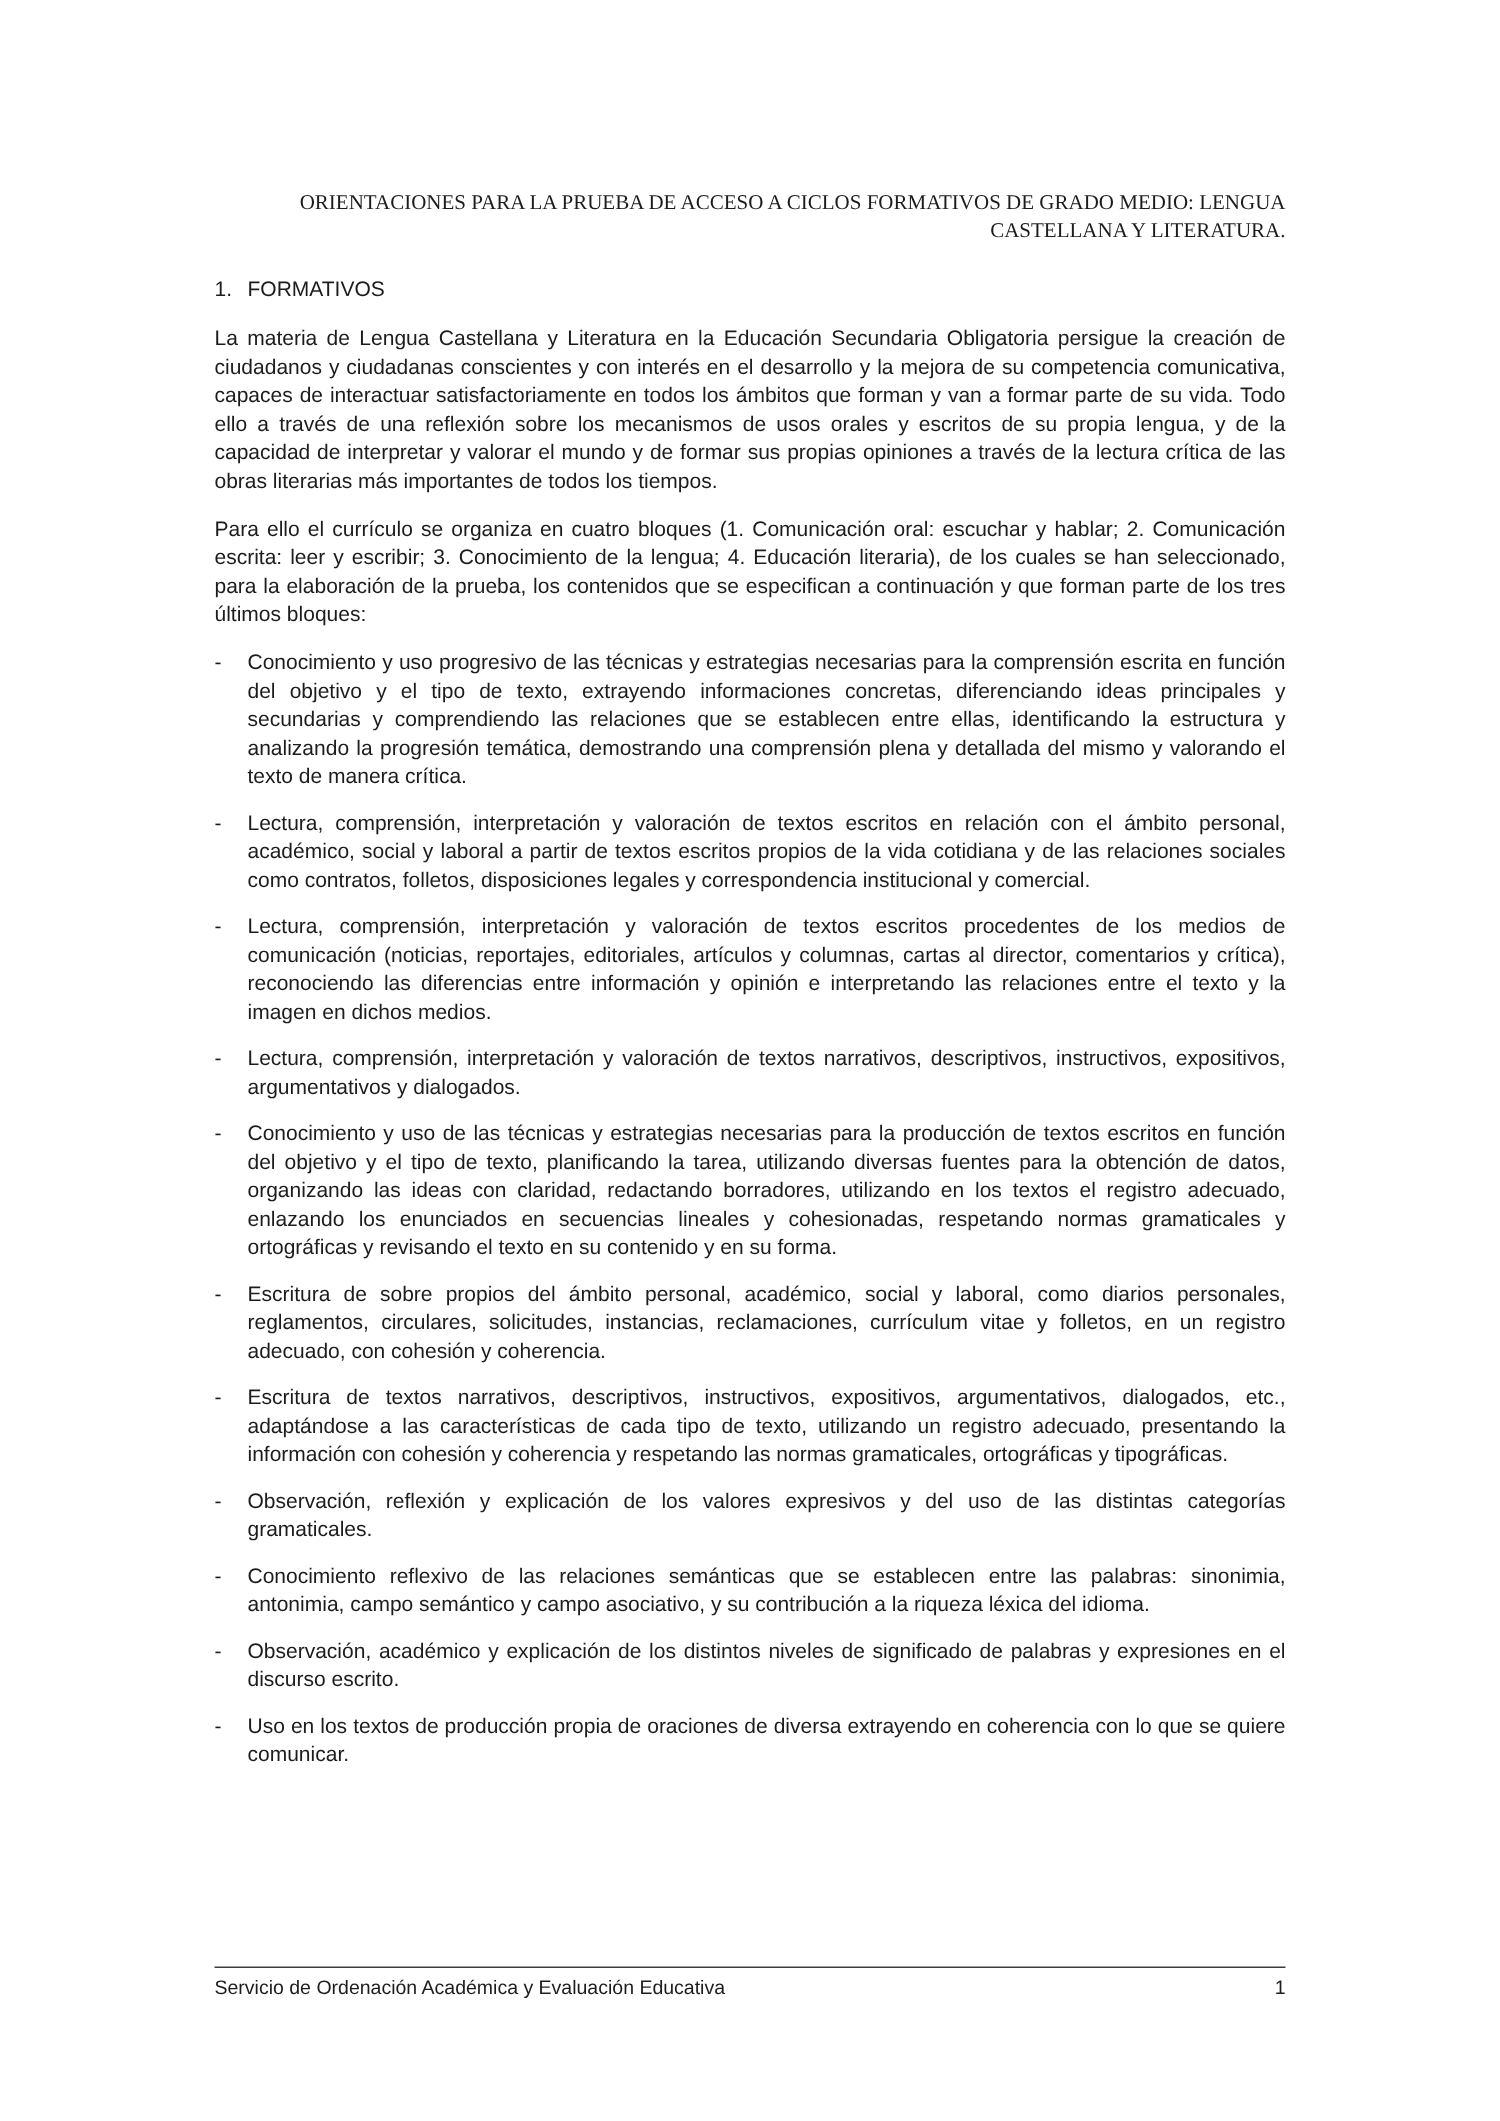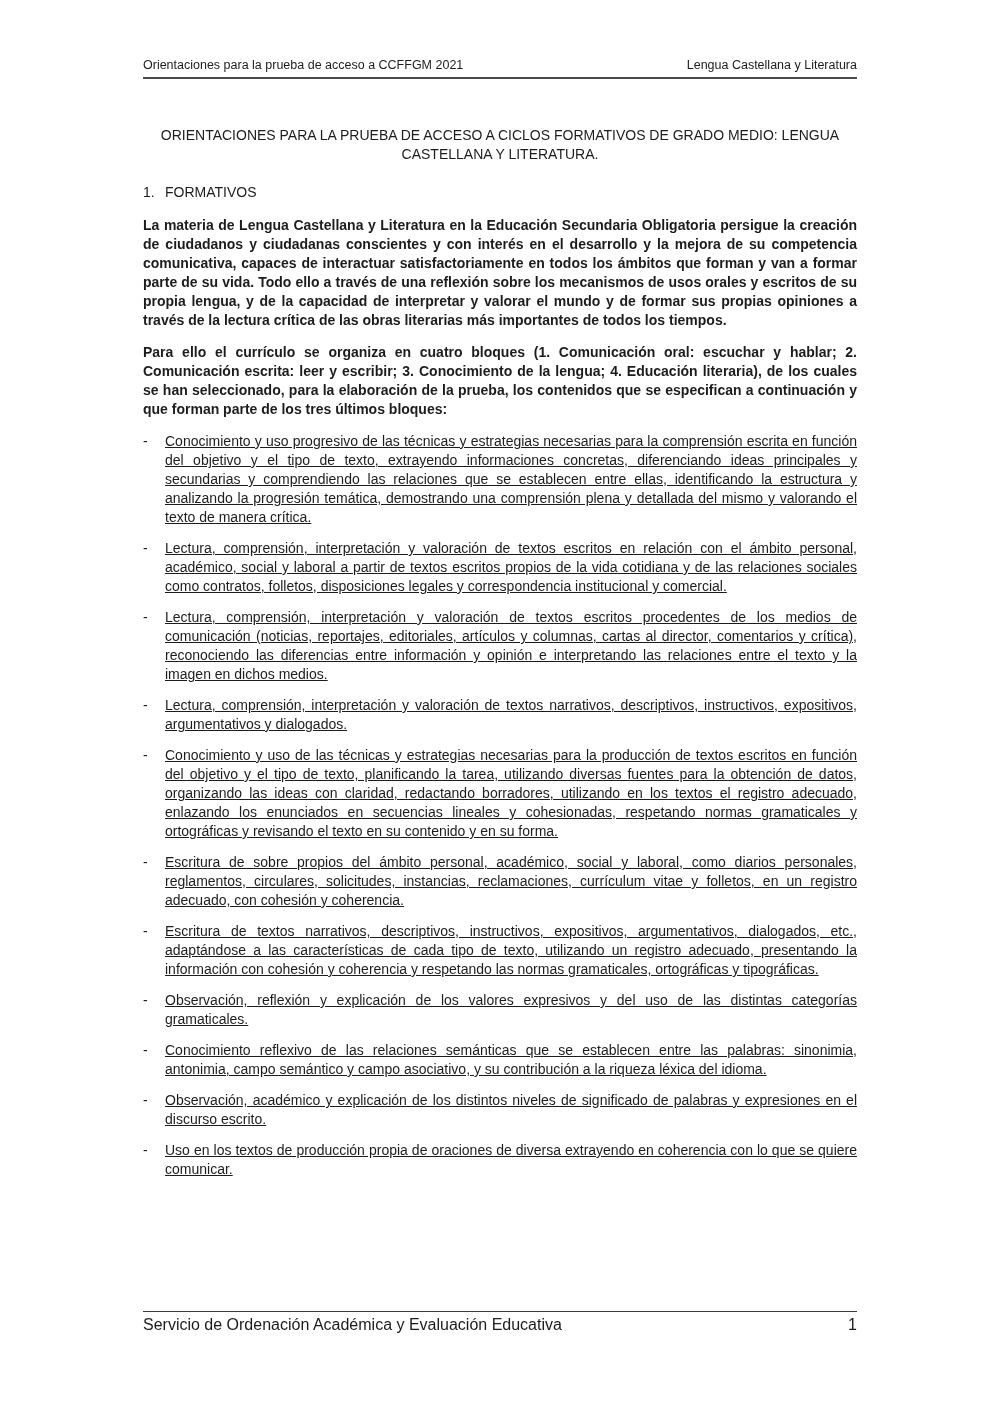--- a/index.html
+++ b/index.html
@@ -33,75 +33,70 @@
     position: absolute;
     top: 126px;
     left: 143px;
     width: 714px;
     font-size: 14px;
     line-height: 19px;
     text-align: justify;
   }
   .doc-title {
     margin: 0 0 19px 0;
-    text-align: center;
+    text-align: right;
+    font-family: Liberation Serif, serif;
   }
   .section-heading {
     display: flex;
     margin: 0 0 14px 0;
     text-align: left;
   }
   .section-num {
     flex: none;
     width: 22px;
   }
   .para {
     margin: 0 0 13px 0;
-    font-weight: bold;
   }
   .bullet-list {
     margin: 0;
     padding: 0;
   }
   .li {
     display: flex;
     margin: 0 0 12px 0;
   }
   .li .marker {
     flex: none;
     width: 22px;
     text-align: left;
   }
   .li .li-text {
     flex: 1;
     text-align: justify;
-    text-decoration: underline;
   }
   .footer {
     position: absolute;
     top: 1311px;
     left: 143px;
     right: 143px;
     display: flex;
     justify-content: space-between;
-    font-size: 16px;
+    font-size: 13px;
     line-height: 16px;
     padding-top: 5px;
     border-top: 1.5px solid #3c3c3c;
   }
 </style>
 </head>
 <body>
 
 <div class="page">
 
-  <div class="header">
-    <span>Orientaciones para la prueba de acceso a CCFFGM 2021</span>
-    <span>Lengua Castellana y Literatura</span>
-  </div>
 
   <div class="content">
 
     <p class="doc-title">ORIENTACIONES PARA LA PRUEBA DE ACCESO A CICLOS FORMATIVOS DE GRADO MEDIO: LENGUA CASTELLANA Y LITERATURA.</p>
 
     <div class="section-heading">
       <span class="section-num">1.</span>
       <span>FORMATIVOS</span>
     </div>
 

